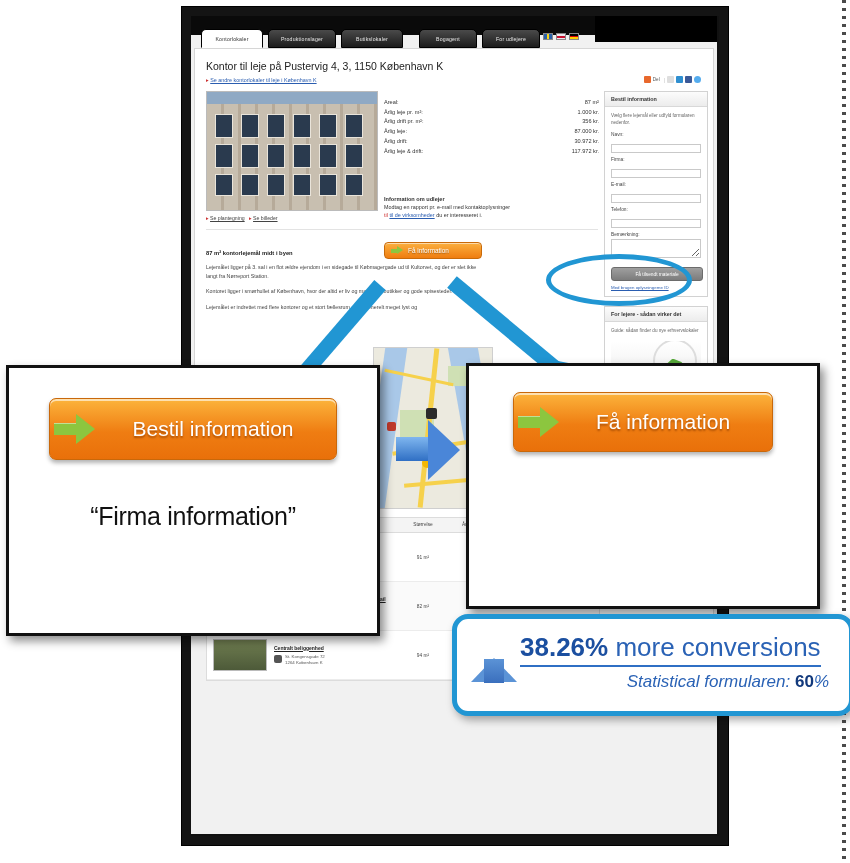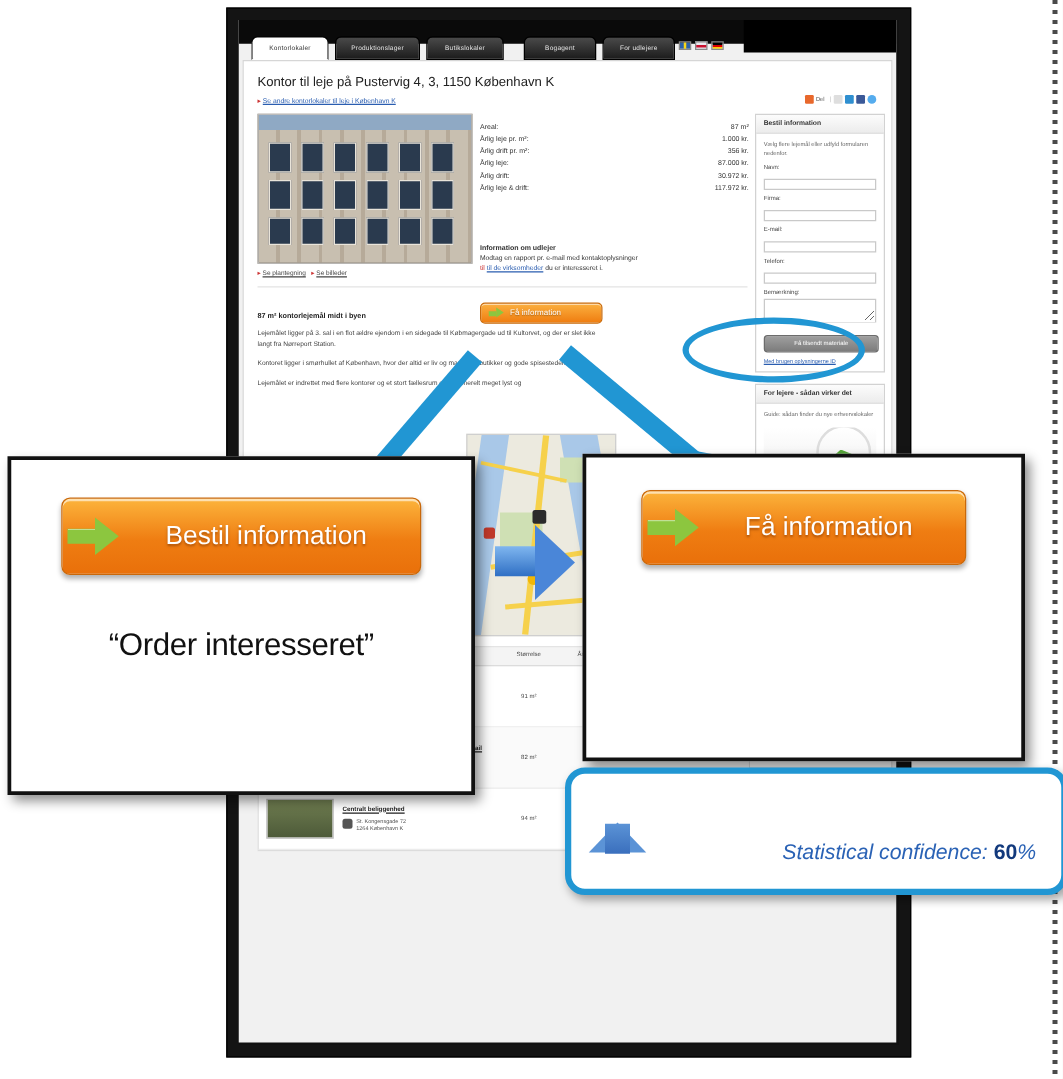--- a/index.html
+++ b/index.html
@@ -418,34 +418,37 @@
 </div>
 
 <div class="panel ctrl">
   <div class="bigbtn" style="margin:30px auto 0;width:286px;height:60px;">
     <span class="barrow">
         <span class="stem"></span>
         <span class="head"></span>
       </span>
     <span class="blabel">Bestil information</span>
   </div>
-  <div class="quote" style="margin-top:42px;">“Order interesseret”</div>
+  <div class="quote" style="margin-top:42px;">“Firma information”</div>
 </div>
 
 <div class="panel treat">
   <div class="bigbtn" style="margin:26px auto 0;width:258px;height:58px;">
     <span class="barrow">
         <span class="stem"></span>
         <span class="head"></span>
       </span>
     <span class="blabel">Få information</span>
   </div>
 </div>
 
 <div class="result">
   <div class="up">
       <span class="uhead"></span>
       <span class="ustem"></span>
     </div>
+  <div class="line1">
+    <b>38.26%</b><span class="lite"> more conversions</span>
+  </div>
   <div class="line2">
-    <span>Statistical confidence: </span><b>60</b><span>%</span>
+    <span>Statistical formularen: </span><b>60</b><span>%</span>
   </div>
 </div>
 
 </body></html>

